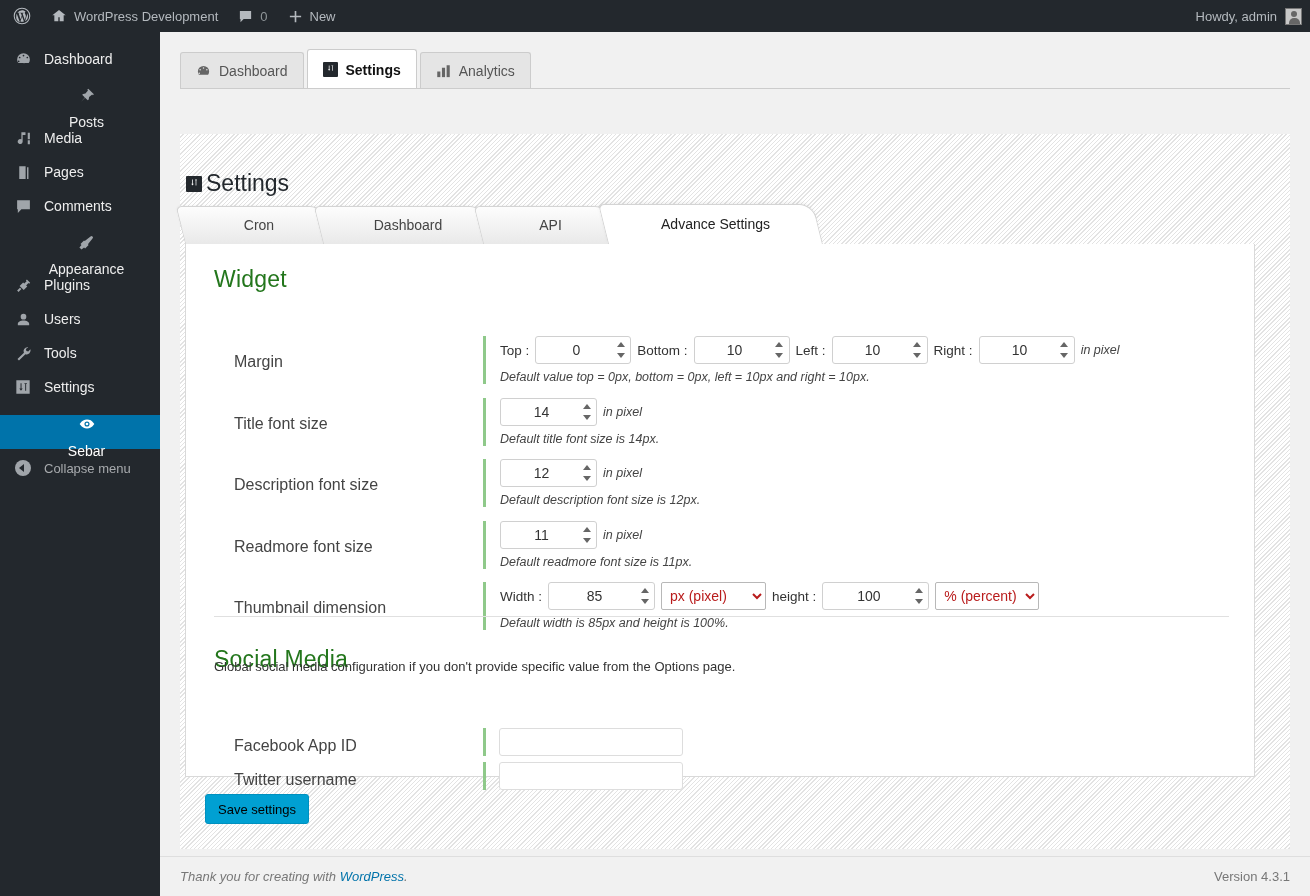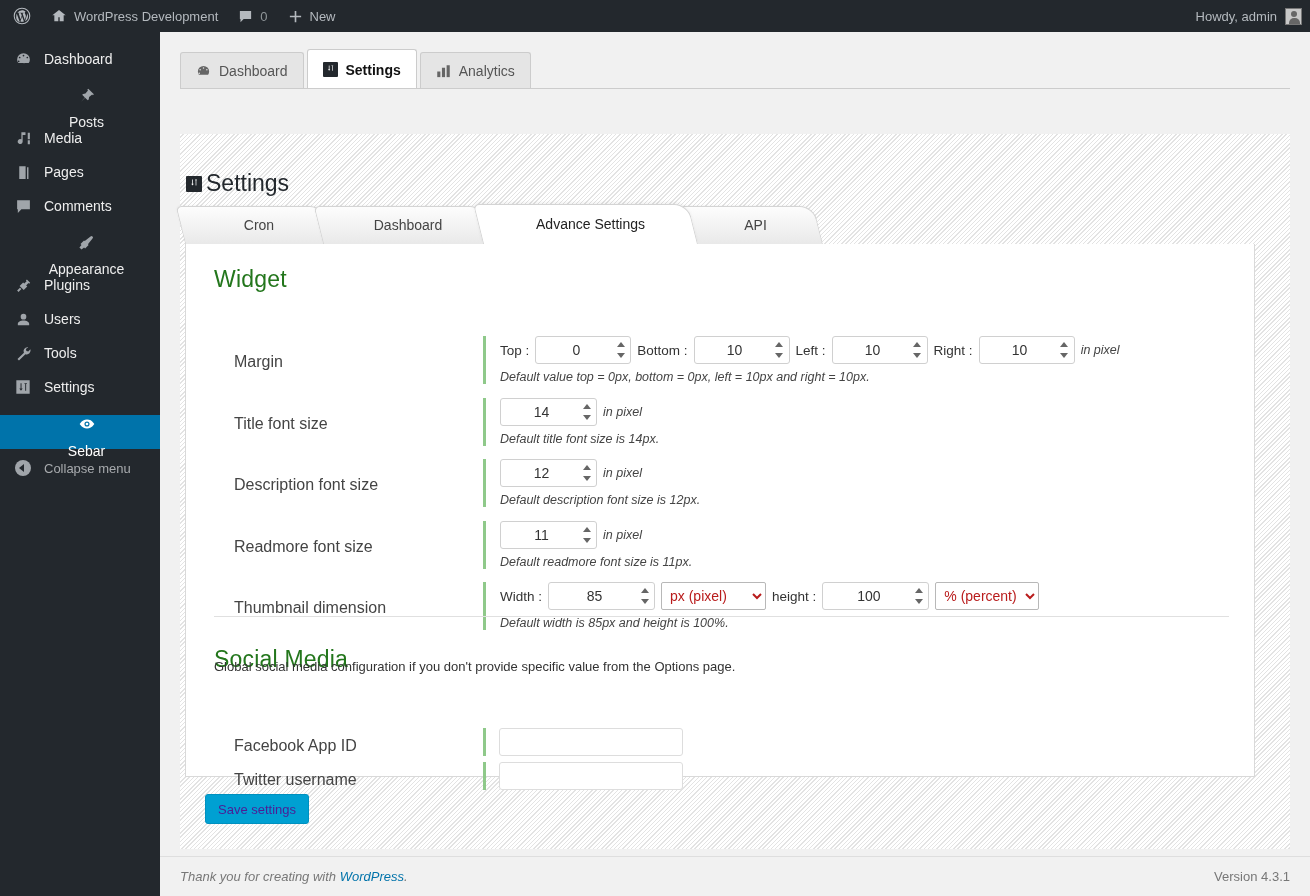--- a/index.html
+++ b/index.html
@@ -267,21 +267,21 @@
     position: absolute; left: 28px; top: 372px;
     width: 1015px; height: 1px; background: #e0e0e0;
   }
 
   #savebtn {
     position: absolute; top: 660px; left: 25px;
     height: 30px; padding: 0 12px;
     background: #00a0d2;
     border: 1px solid #0090bf;
     border-radius: 3px;
-    color: #4c1d95; font-size: 13px;
+    color: #000000; font-size: 13px;
     font-family: "Liberation Sans", sans-serif;
     cursor: pointer;
     display: flex; align-items: center;
   }
 
   
   #footer {
     position: absolute; left: 160px; top: 856px;
     width: 1150px; height: 40px;
     border-top: 1px solid #dedede;
@@ -490,27 +490,27 @@
 
     <div id="subtabs">
       <div class="stab" style="width:148px">
         <span class="sbg"></span>
         <span class="slabel">Cron</span>
       </div>
       <div class="stab" style="width:170px">
         <span class="sbg"></span>
         <span class="slabel">Dashboard</span>
       </div>
+      <div class="stab" style="width:135px">
+        <span class="sbg"></span>
+        <span class="slabel">API</span>
+      </div>
       <div class="stab active" style="width:215px">
         <span class="sbg"></span>
         <span class="slabel">Advance Settings</span>
-      </div>
-      <div class="stab" style="width:135px">
-        <span class="sbg"></span>
-        <span class="slabel">API</span>
       </div>
     </div>
 
     <div id="card">
 
       <h2 class="sect-title">Widget</h2>
 
       <div class="field-row">
         <div class="field-label" style="left:48px; top:60px;">Margin</div>
         <div class="field-ctrl" style="top:43px;">

